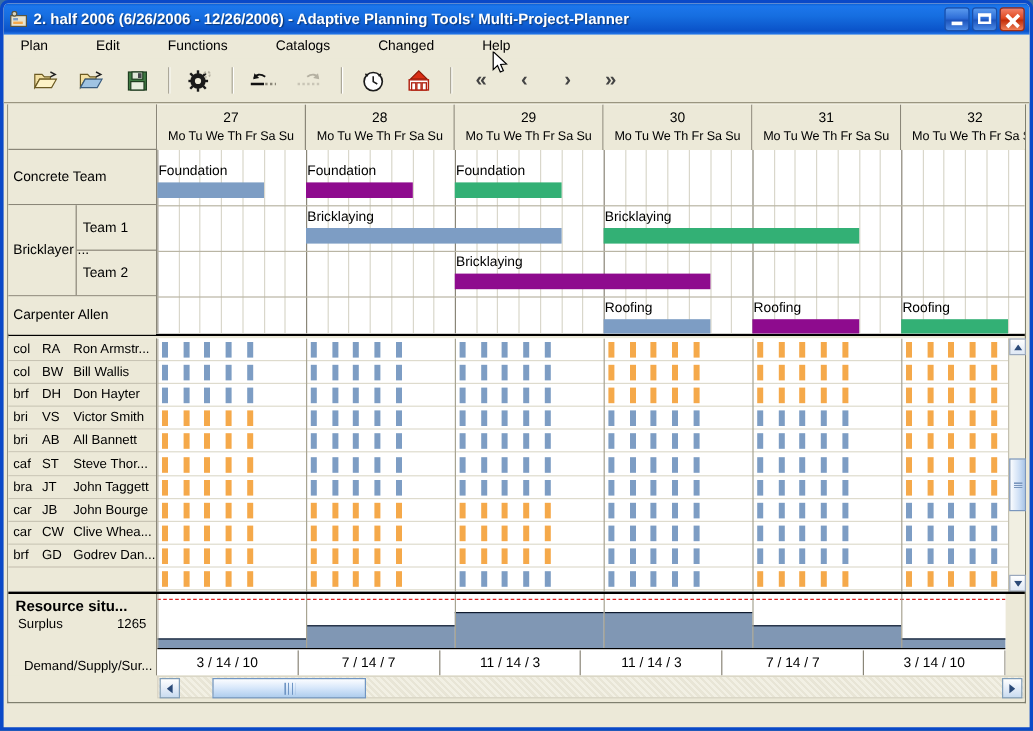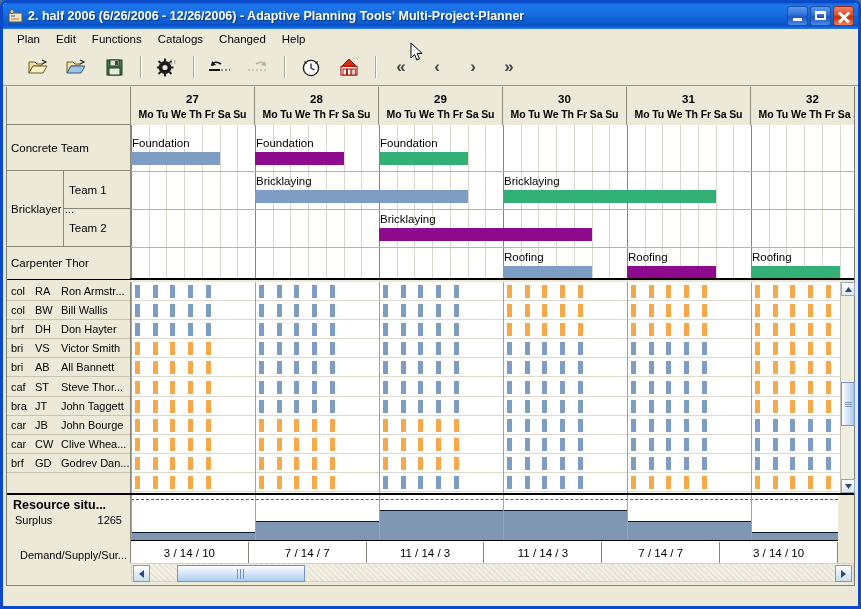--- a/index.html
+++ b/index.html
@@ -39,21 +39,21 @@
   .wbtn i{position:absolute;background:#fff;}
   .wbtn.min i{left:5px;bottom:4px;width:9px;height:3px;}
   .wbtn.max i{left:4px;top:4px;width:11px;height:9px;background:transparent;border:2px solid #fff;border-top-width:3px;}
   .wbtn.close i.a,.wbtn.close i.b{left:3px;top:9px;width:14px;height:2.6px;}
   .wbtn.close i.a{transform:rotate(45deg);}
   .wbtn.close i.b{transform:rotate(-45deg);}
 
   
   .menubar{
     position:absolute;left:0;top:26px;width:855px;height:20px;
-    background:#ece9d8;display:flex;align-items:center;padding-left:6px;
+    background:#ece9d8;display:flex;align-items:center;padding-left:6px;gap:24px;
   }
   .menubar .mi{padding:2px 8px;font-size:11.5px;cursor:default;white-space:nowrap;}
 
   
   .toolbar{
     position:absolute;left:0;top:46px;width:855px;height:37px;
     background:#ece9d8;display:flex;align-items:center;padding-left:16px;gap:0;
     border-bottom:1px solid #9a9580;
   }
   .tbtn{width:38px;height:30px;display:flex;align-items:center;justify-content:center;cursor:pointer;border:1px solid transparent;}
@@ -85,21 +85,21 @@
   .gantt{position:absolute;left:0;top:0;width:847px;height:193px;border-bottom:2px solid #000;}
   .g-left{position:absolute;left:0;top:0;width:124px;height:100%;background:#ece9d8;border-right:1px solid #8a8678;}
   .g-right{position:absolute;left:124px;top:0;right:0;height:100%;background:#fff;overflow:hidden;}
 
   .g-hdr{height:38px;background:#ece9d8;border-bottom:1px solid #8a8678;position:relative;}
   .g-left .g-hdr{border-bottom:1px solid #8a8678;}
 
   .weekcols{position:absolute;left:0;top:0;height:38px;display:flex;}
   .weekcol{
     width:124px;height:38px;background:#ece9d8;border-right:1px solid #8a8678;
-    display:flex;flex-direction:column;align-items:center;justify-content:center;font-weight:bold;
+    display:flex;flex-direction:column;align-items:center;justify-content:center;
   }
   .weeknum{font-size:11.5px;line-height:15px;}
   .daylbl{font-size:10.5px;line-height:14px;letter-spacing:-0.1px;white-space:nowrap;}
 
   .rowlbl{
     background:#ece9d8;border-bottom:1px solid #8a8678;position:relative;
     display:flex;align-items:center;
   }
   .rowlbl .t{padding-left:4px;font-size:11.5px;white-space:nowrap;overflow:hidden;}
   .rowlbl .sub{
@@ -312,21 +312,21 @@
           <span class="t">Concrete Team</span>
         </div>
         <div class="rowlbl" style="height:76px">
           <span class="t">Bricklayer ...</span>
           <span class="sub">
             <span class="s">Team 1</span>
             <span class="s">Team 2</span>
           </span>
         </div>
         <div class="rowlbl" style="height:32px;border-bottom:none">
-          <span class="t">Carpenter Thor</span>
+          <span class="t">Carpenter Allen</span>
         </div>
       </div>
 
       <div class="g-right">
         <div class="g-hdr">
           <div class="weekcols" id="weekcols">
               <div class="weekcol">
                 <div class="weeknum">27</div>
                 <div class="daylbl">Mo Tu We Th Fr Sa Su</div>
               </div>

